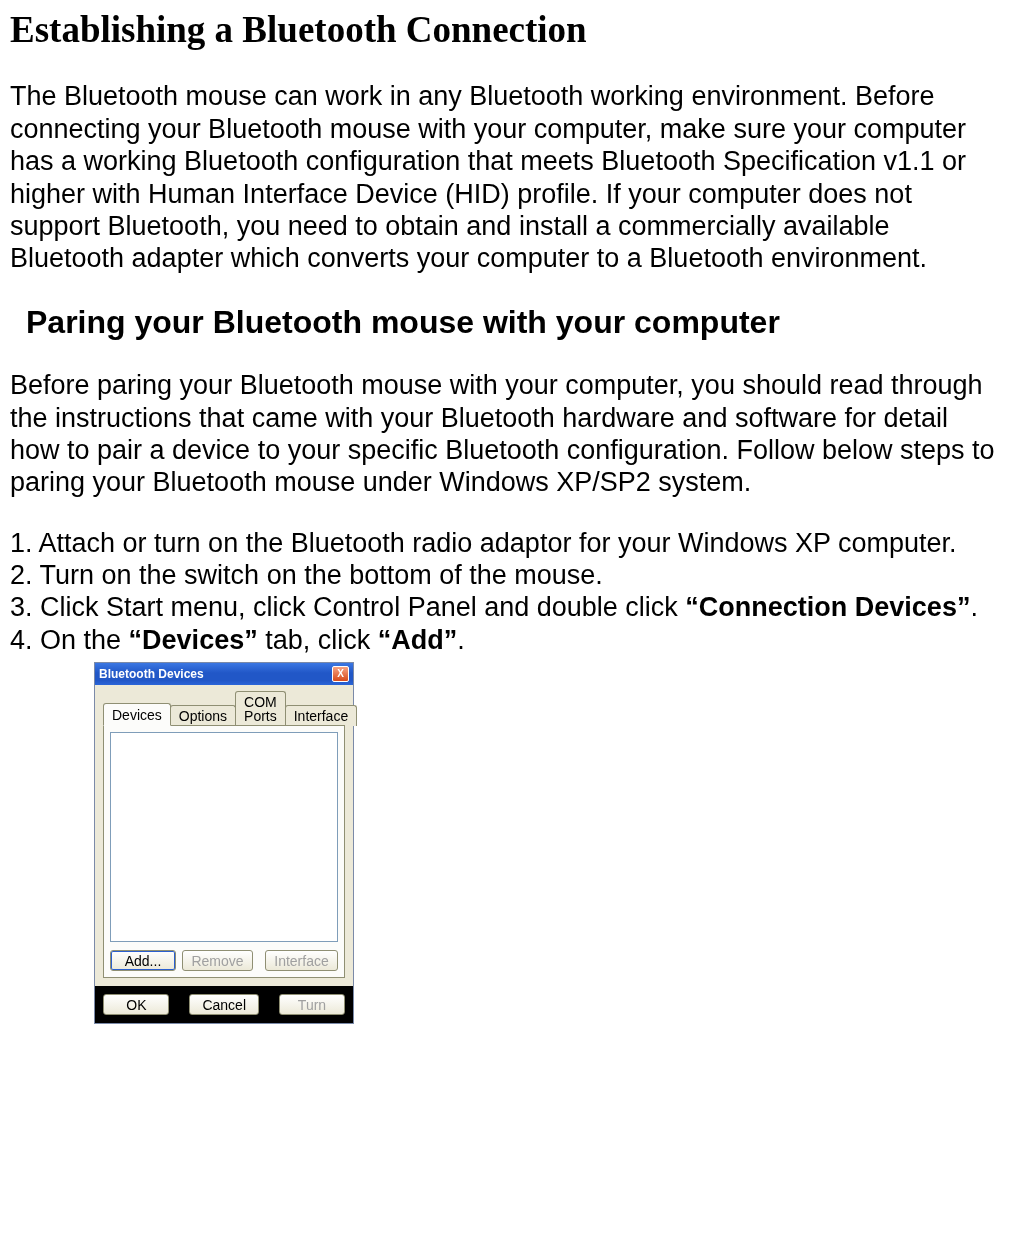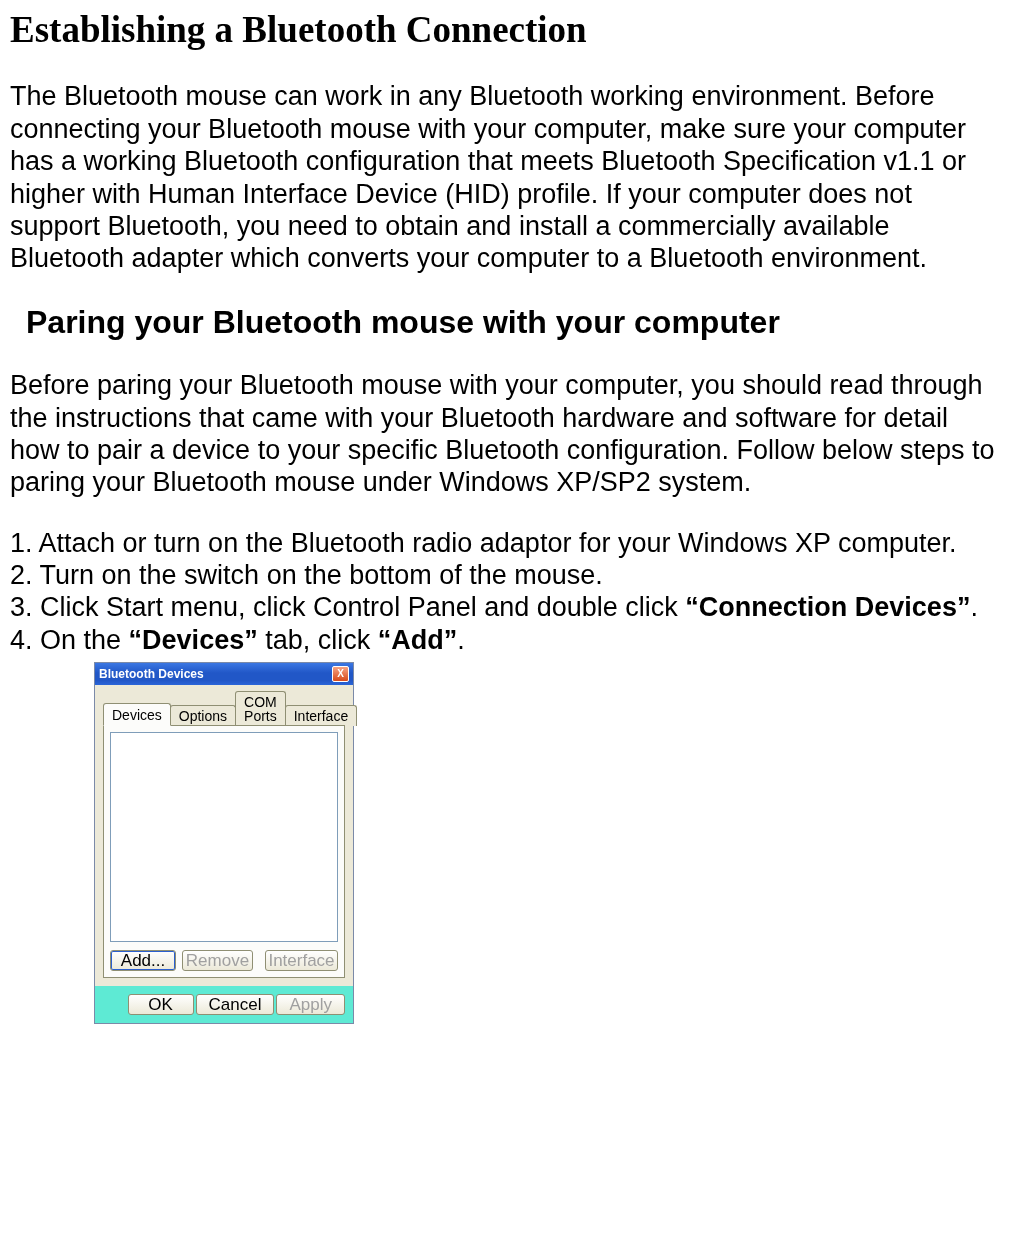--- a/index.html
+++ b/index.html
@@ -124,39 +124,39 @@
     gap: 6px;
     margin-top: 8px;
   }
   .pane-buttons .spacer { flex: 1; }
   .xp-btn {
     min-width: 66px;
     height: 21px;
     border: 1px solid #8f8f73;
     border-radius: 3px;
     background: linear-gradient(to bottom, #ffffff, #ece9d8);
-    font-size: 17px;
+    font-size: 14px;
     padding: 0 12px;
     display: inline-flex;
     align-items: center;
     justify-content: center;
     box-sizing: border-box;
   }
   .xp-btn.disabled {
     color: #a0a0a0;
   }
   .xp-btn.default {
     box-shadow: 0 0 0 1px #2b5fce inset;
   }
   .dialog-footer {
     display: flex;
     justify-content: flex-end;
-    gap: 2px;
+    gap: 20px;
     padding: 8px;
-    background: #5eead4;
+    background: #000000;
   }
 </style>
 </head>
 <body>
 
 <h1>Establishing a Bluetooth Connection</h1>
 
 <p>The Bluetooth mouse can work in any Bluetooth working environment. Before connecting your Bluetooth mouse with your computer, make sure your computer has a working Bluetooth configuration that meets Bluetooth Specification v1.1 or higher with Human Interface Device (HID) profile. If your computer does not support Bluetooth, you need to obtain and install a commercially available Bluetooth adapter which converts your computer to a Bluetooth environment.</p>
 
 <h2>Paring your Bluetooth mouse with your computer</h2>
@@ -189,18 +189,18 @@
             <div class="xp-btn default">Add...</div>
             <div class="xp-btn disabled">Remove</div>
             <div class="spacer"></div>
             <div class="xp-btn disabled">Interface</div>
           </div>
         </div>
       </div>
       <div class="dialog-footer">
         <div class="xp-btn">OK</div>
         <div class="xp-btn">Cancel</div>
-        <div class="xp-btn disabled">Apply</div>
+        <div class="xp-btn disabled">Turn</div>
       </div>
     </div>
 
   </li>
 </ol>
 
 </body></html>

